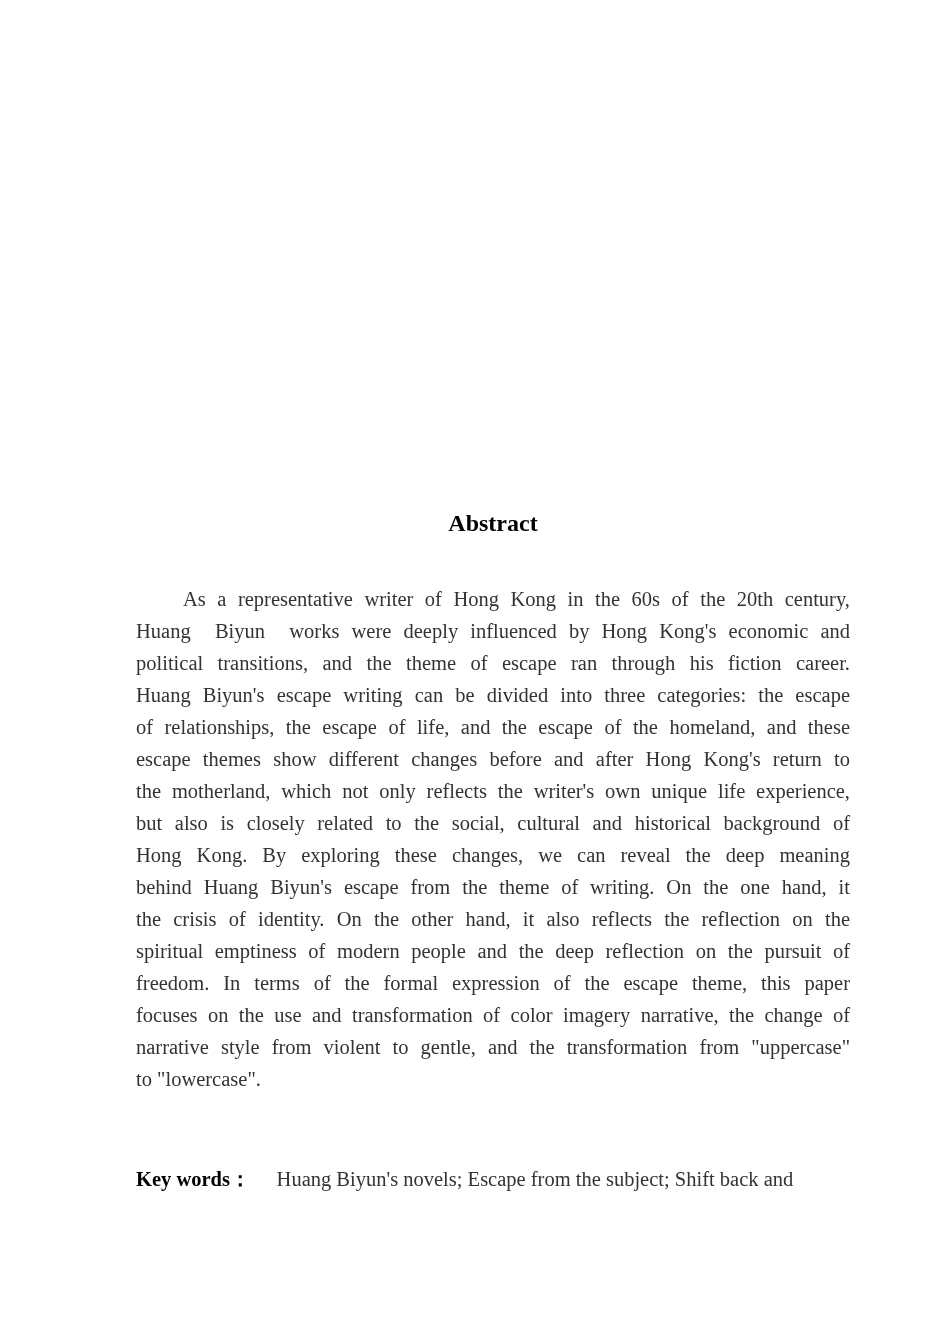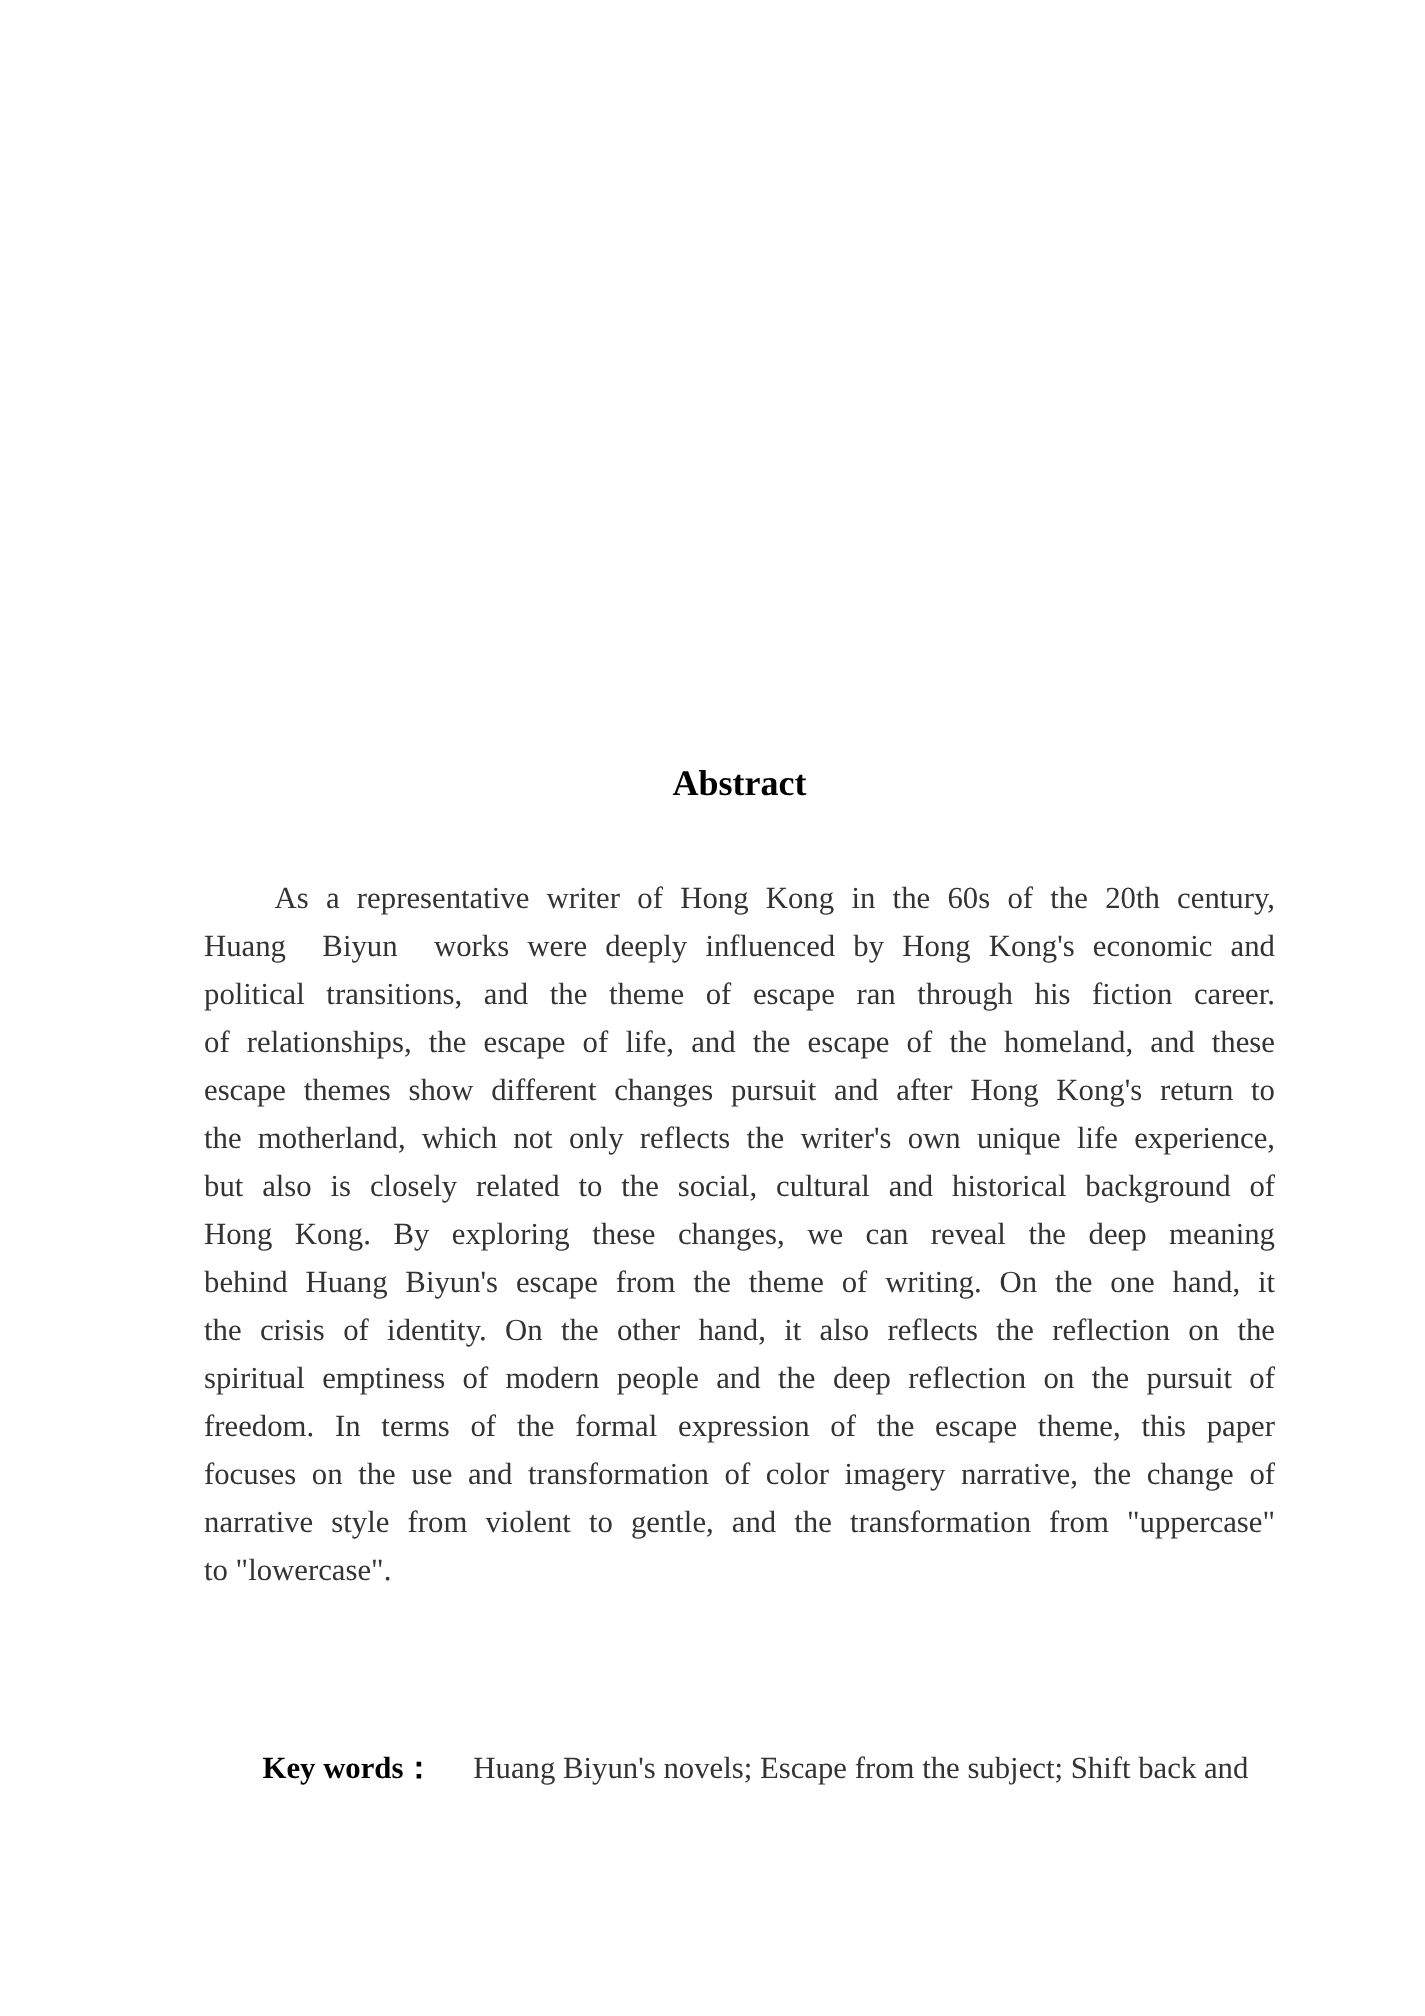--- a/index.html
+++ b/index.html
@@ -22,34 +22,35 @@
       text-align: justify; text-align-last: justify;
       white-space: nowrap;
     }
     .line.last { text-align-last: left; }
     .line.indent { text-indent: 47px; }
     .keywords {
       position: absolute; left: 136px; width: 714px; top: 1160px;
       font-family: "Liberation Serif", "DejaVu Serif", serif;
       font-size: 20.5px; color: #333333; line-height: 39px;
     }
-    .kw-label { font-weight: bold; color: #000; margin-left: 39px; }
+    .kw-label { font-weight: bold; color: #000; }
   </style>
 </head>
 <body>
 
 <div class="page">
   <div class="title">Abstract</div>
 
   <div class="abstract">
     <span class="line indent">As a representative writer of Hong Kong in the 60s of the 20th century,</span>
     <span class="line" style="white-space: pre;">Huang  Biyun  works were deeply influenced by Hong Kong's economic and</span>
     <span class="line">political transitions, and the theme of escape ran through his fiction career.</span>
+    <span class="line">Huang Biyun's escape writing can be divided into three categories: the escape</span>
     <span class="line">of relationships, the escape of life, and the escape of the homeland, and these</span>
-    <span class="line">escape themes show different changes pursuit and after Hong Kong's return to</span>
+    <span class="line">escape themes show different changes before and after Hong Kong's return to</span>
     <span class="line">the motherland, which not only reflects the writer's own unique life experience,</span>
     <span class="line">but also is closely related to the social, cultural and historical background of</span>
     <span class="line">Hong Kong. By exploring these changes, we can reveal the deep meaning</span>
     <span class="line">behind Huang Biyun's escape from the theme of writing. On the one hand, it</span>
     <span class="line">the crisis of identity. On the other hand, it also reflects the reflection on the</span>
     <span class="line">spiritual emptiness of modern people and the deep reflection on the pursuit of</span>
     <span class="line">freedom. In terms of the formal expression of the escape theme, this paper</span>
     <span class="line">focuses on the use and transformation of color imagery narrative, the change of</span>
     <span class="line">narrative style from violent to gentle, and the transformation from "uppercase"</span>
     <span class="line last">to "lowercase".</span>

